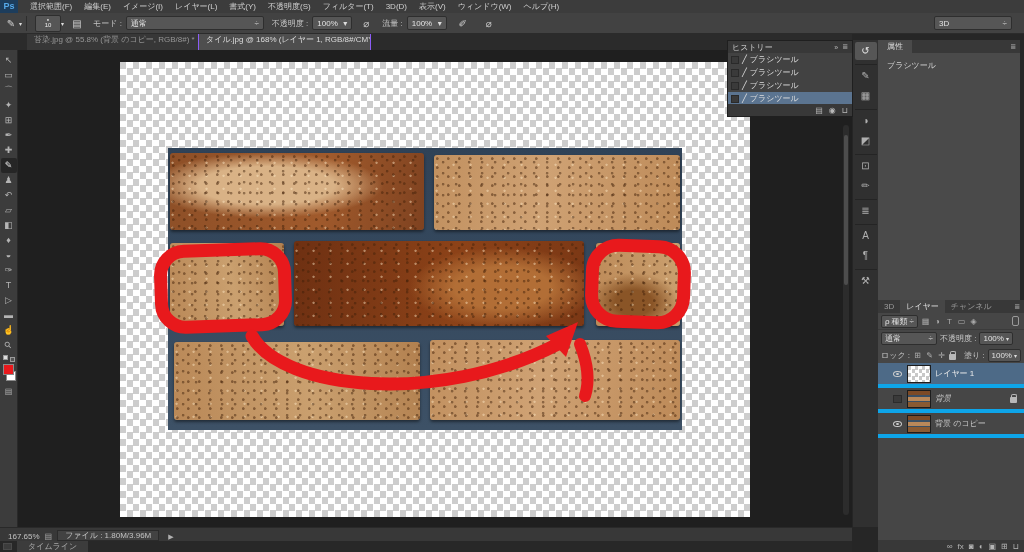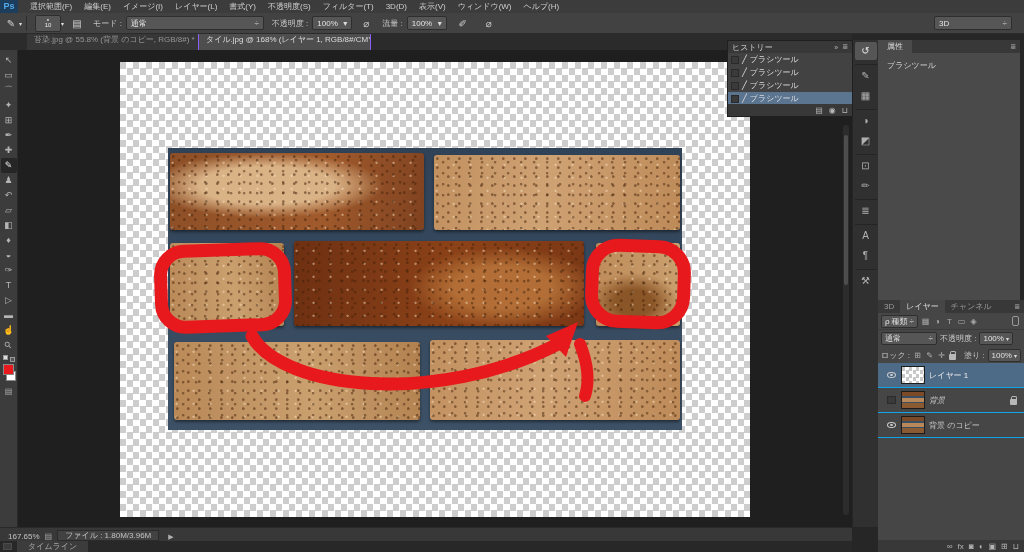--- a/index.html
+++ b/index.html
@@ -102,21 +102,21 @@
   .lg-tab.active { background:#464646; color:#dcdcdc;font-family:Liberation Mono, monospace; }
   .lg-row { display:flex; align-items:center; gap:3px; padding:0 3px; }
   .lg-filter { height:17px; border-bottom:1px solid #3b3b3b; }
   .mini-field { height:13px; background:#565656; border:1px solid #2e2e2e; border-radius:2px; display:flex; align-items:center; gap:2px; padding:0 3px; color:#e0e0e0; }
   .f-ic { width:9px; text-align:center; font-size:8px; color:#ababab; }
   .toggle { width:7px; height:10px; border:1px solid #9a9a9a; border-radius:2px; margin-left:auto; margin-right:2px; }
   .lg-blend { height:17px; }
   .lg-lock { height:16px;justify-content:space-between; }
   .lockicon { width:7px; height:6px; background:#b8b8b8; border-radius:1px; position:relative; margin-top:3px; }
   .lockicon::before { content:""; position:absolute; left:1px; top:-3px; width:4px; height:3px; border:1px solid #b8b8b8; border-bottom:none; border-radius:2px 2px 0 0; }
-  .layer-row { height:25px; display:flex; align-items:center; gap:4px; padding-left:7px; border-bottom:1px solid #0ea5e9; }
+  .layer-row { height:25px; display:flex; align-items:center; gap:4px; padding-left:13px; border-bottom:4px solid #0ea5e9; }
   .layer-row.sel { background:#4d6a87; color:#ececec; }
   .eyebox { width:12px; display:flex; justify-content:center; }
   .eye { width:9px; height:6px; border:1px solid #cfcfcf; border-radius:50%; position:relative; }
   .eye::after { content:""; position:absolute; left:2px; top:1px; width:3px; height:2px; background:#cfcfcf; border-radius:50%; }
   .emptyeye { width:9px; height:8px; background:#3a3a3a; border:1px solid #2b2b2b; }
   .thumb { width:24px; height:18px; border:1px solid #1c1c1c; flex:0 0 auto; }
   .thumb.checker { background-image:conic-gradient(#ffffff 0 90deg,#c8c8c8 0 180deg,#ffffff 0 270deg,#c8c8c8 0); background-size:7px 7px; }
   .thumb.brickimg { background:linear-gradient(#7c4a26 0 28%,#3b4f63 28% 36%,#b9885a 36% 62%,#3b4f63 62% 70%,#8a5a32 70%); }
   .lname { white-space:nowrap; overflow:hidden; }
   .lname.italic { font-style:italic; }

